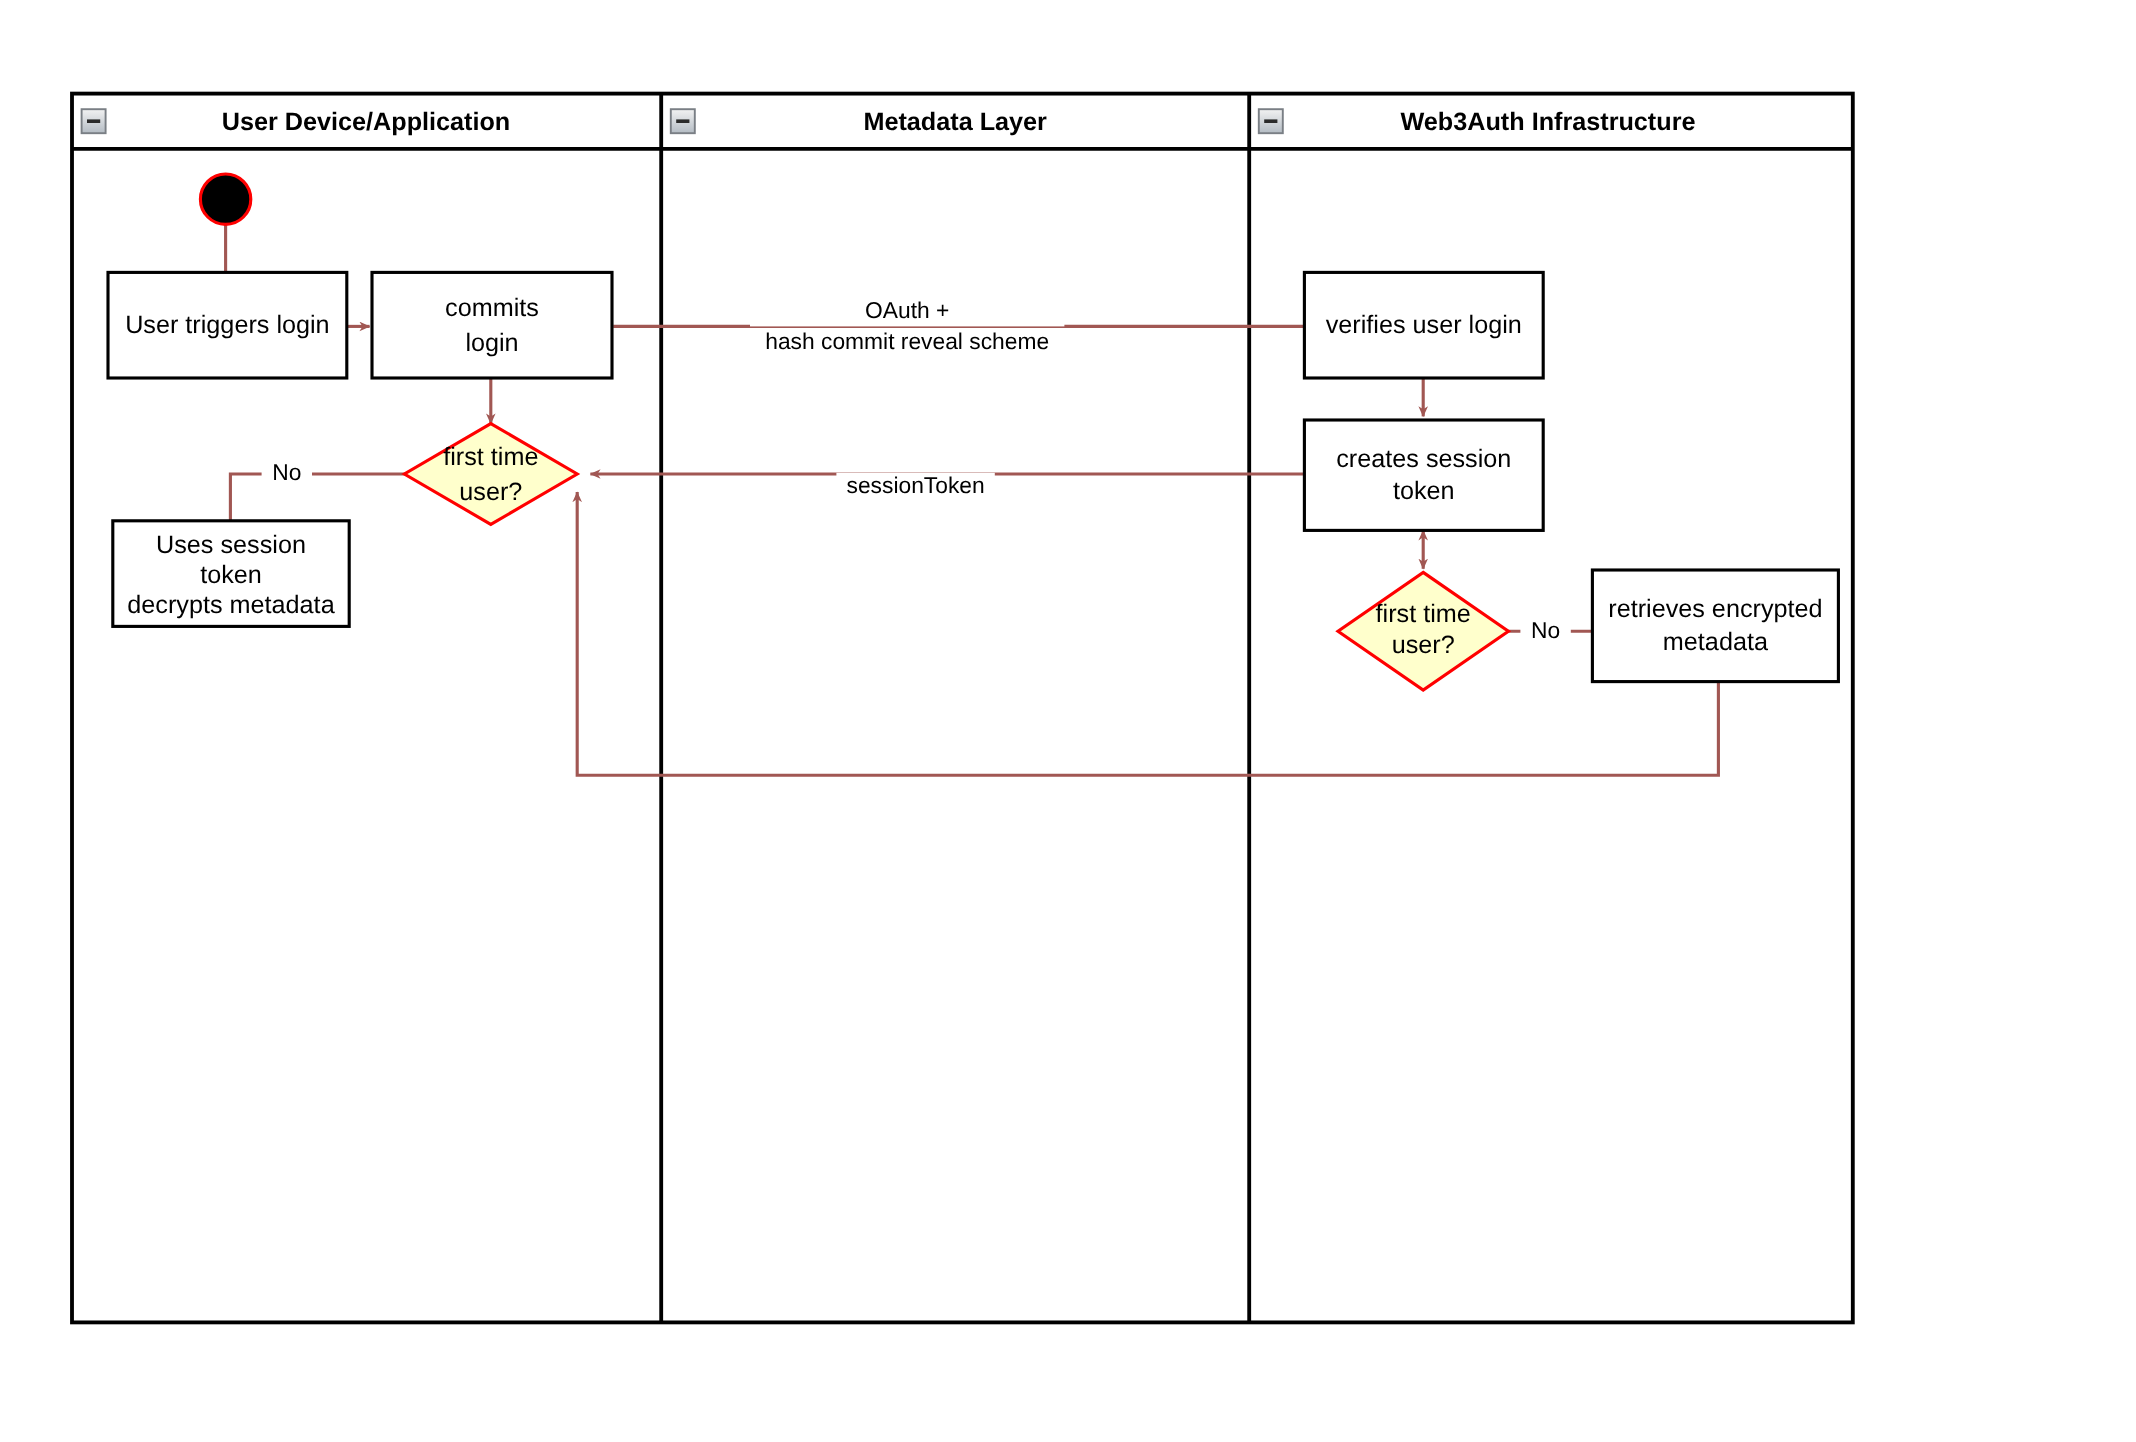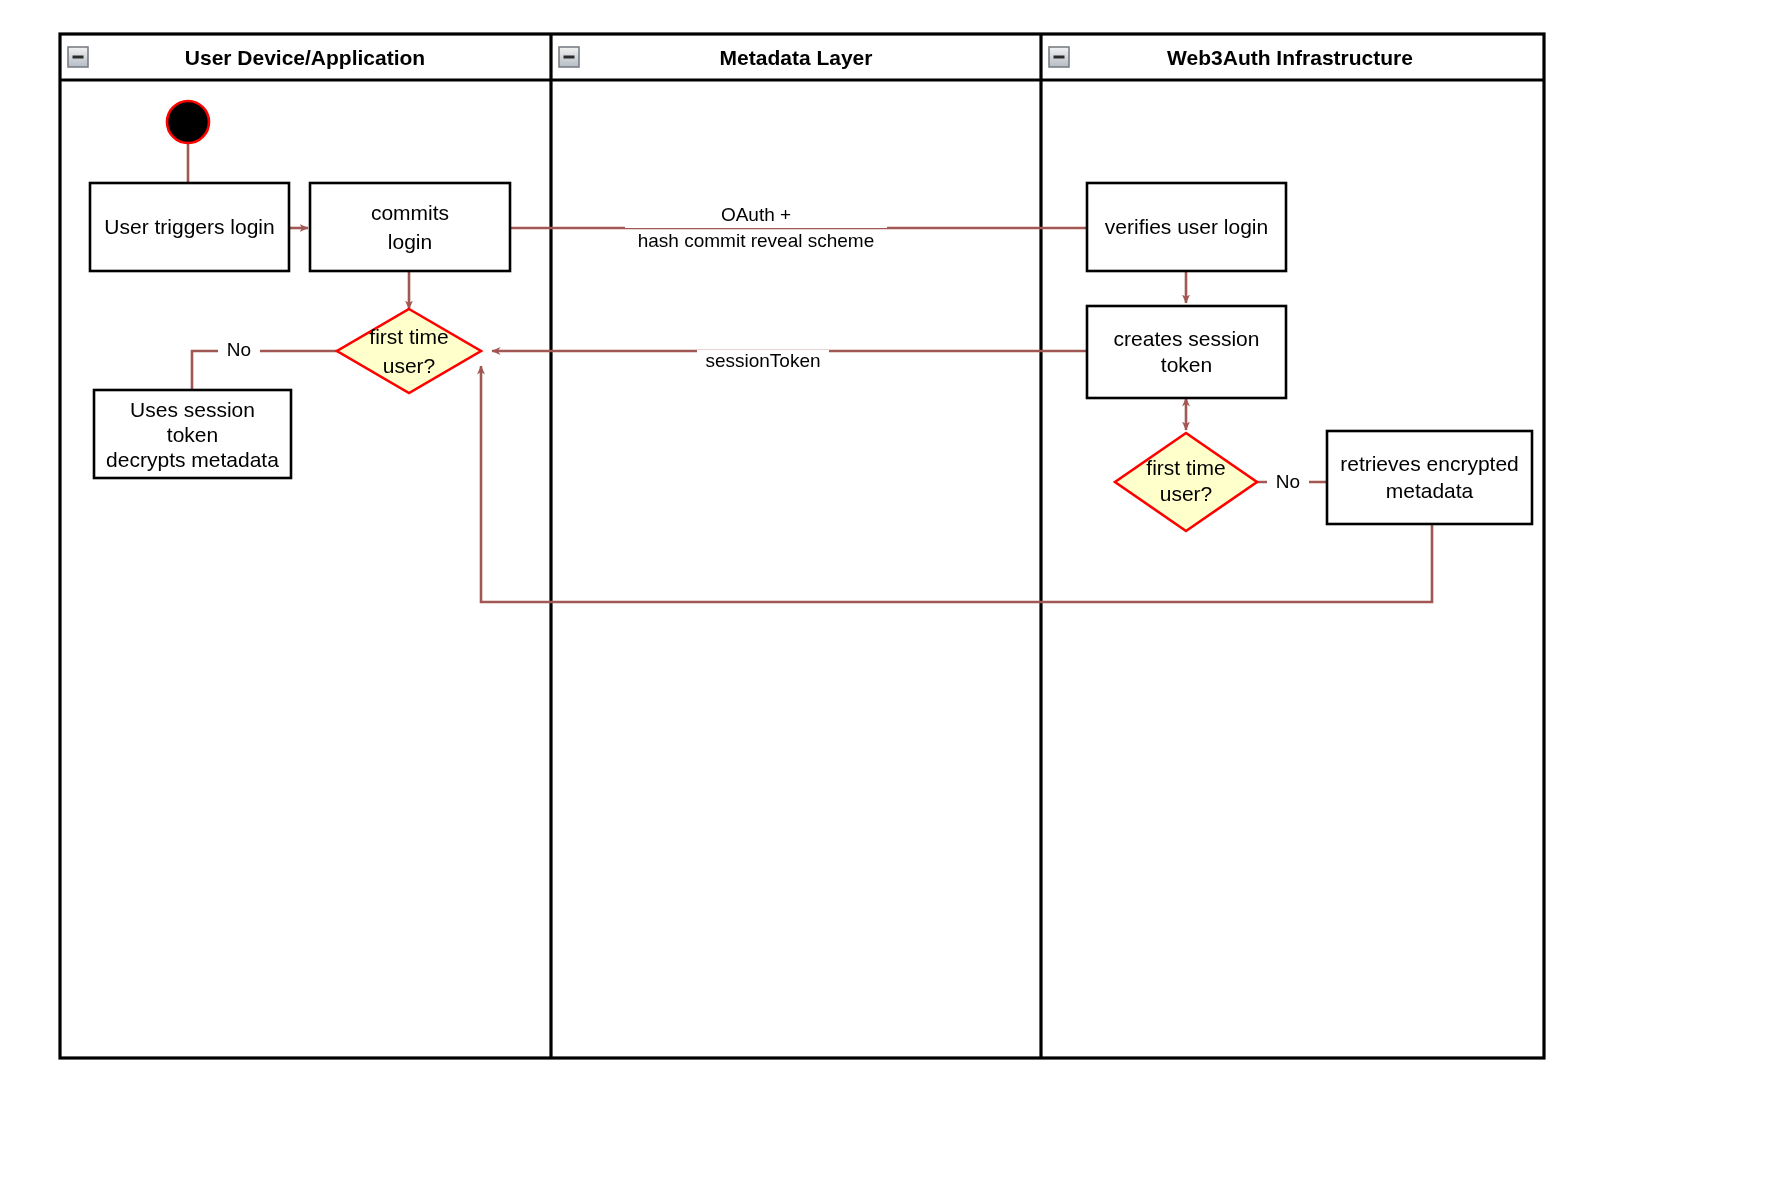--- a/index.html
+++ b/index.html
@@ -1,17 +1,17 @@
 <!DOCTYPE html>
 <html><head>
 <meta charset="utf-8">
 <style>
   html,body{margin:0;padding:0;background:#ffffff;}
   body{width:1780px;height:1202px;font-family:"Liberation Sans",sans-serif;}
-  #stage{position:relative;width:1780px;height:1140px;overflow:hidden;}
+  #stage{position:relative;width:1780px;height:1140px;overflow:hidden;margin-top:44px;}
   svg{display:block;}
   .lane-title{font-weight:bold;font-size:21px;fill:#000000;}
   .node-text{font-size:21px;fill:#000000;}
   .edge-text{font-size:19px;fill:#000000;}
   text{font-family:"Liberation Sans",sans-serif;dominant-baseline:middle;}
 </style>
 </head>
 <body>
 
 <div id="stage">

